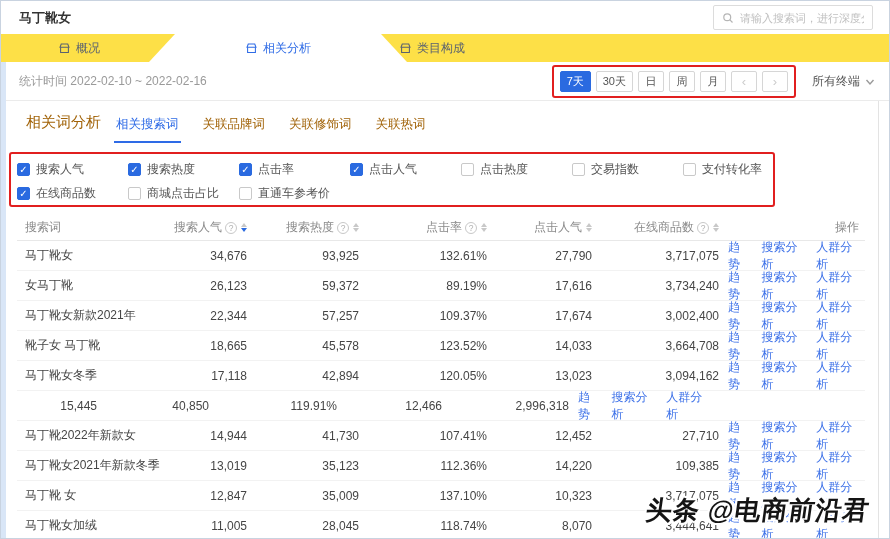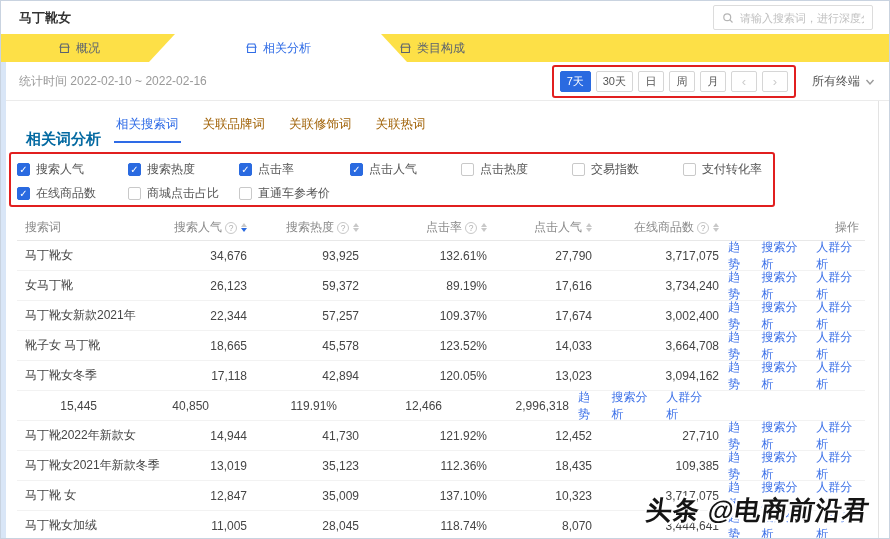--- a/index.html
+++ b/index.html
@@ -32,21 +32,21 @@
   .time-group { display:flex; align-items:center; gap:5px; padding:4px 6px; }
   .time-btn {
     min-width:26px; height:21px; padding:0 6px; background:#fff; border:1px solid #d6d6d6; border-radius:2px;
     display:flex; align-items:center; justify-content:center; font-size:11px; color:#555; cursor:pointer;
   }
   .time-btn.active { background:#2a6ae0; border-color:#2a6ae0; color:#fff; }
   .time-btn.arrow { color:#ccc; font-size:13px; }
   .terminal-select { display:flex; align-items:center; gap:5px; color:#555; cursor:pointer; }
   .terminal-select svg { width:10px; height:10px; }
   
-  .section-title { position:absolute; left:25px; top:129px; font-size:15px; font-weight:bold; color:#0369a1; }
+  .section-title { position:absolute; left:25px; top:112px; font-size:15px; font-weight:normal; color:#a16207; }
   .section-tabs { position:absolute; left:115px; top:115px; display:flex; gap:24px; }
   .section-tab { color:#a16207; font-size:12.5px; cursor:pointer; padding-bottom:10px; position:relative; }
   .section-tab.active { color:#2e6be6; }
   .section-tab.active::after { content:""; position:absolute; left:-2px; right:-2px; bottom:0; height:2px; background:#2e6be6; }
   .metrics-annotation { position:absolute; left:8px; top:151px; width:766px; height:55px; }
   .metrics-row { position:absolute; left:16px; display:grid; grid-template-columns:repeat(7,111px); }
   .metrics-row.r1 { top:160px; }
   .metrics-row.r2 { top:184px; }
   .metric { display:flex; align-items:center; gap:6px; cursor:pointer; color:#555; }
   .cbox { width:13px; height:13px; border-radius:2px; border:1px solid #c9c9c9; background:#fff; display:flex; align-items:center; justify-content:center; font-size:10px; color:#fff; line-height:1; }
@@ -389,21 +389,21 @@
           <div class="td" style="width: 150px; padding-left: 8px;">
             <span>马丁靴2022年新款女</span>
           </div>
           <div class="td right" style="width: 80px;">
             <span>14,944</span>
           </div>
           <div class="td right" style="width: 112px;">
             <span>41,730</span>
           </div>
           <div class="td right" style="width: 128px;">
-            <span>121.92%</span>
+            <span>107.41%</span>
           </div>
           <div class="td right" style="width: 105px; text-align: right;">
             <span>12,452</span>
           </div>
           <div class="td right" style="width: 127px;">
             <span>27,710</span>
           </div>
           <div class="td right" style="width: 146px; padding-right: 6px;">
             <span class="action-link">趋势</span>
             <span class="action-link">搜索分析</span>
@@ -417,21 +417,21 @@
           <div class="td right" style="width: 80px;">
             <span>13,019</span>
           </div>
           <div class="td right" style="width: 112px;">
             <span>35,123</span>
           </div>
           <div class="td right" style="width: 128px;">
             <span>112.36%</span>
           </div>
           <div class="td right" style="width: 105px;">
-            <span>18,435</span>
+            <span>14,220</span>
           </div>
           <div class="td right" style="width: 127px;">
             <span>109,385</span>
           </div>
           <div class="td right" style="width: 146px; padding-right: 6px;">
             <span class="action-link">趋势</span>
             <span class="action-link">搜索分析</span>
             <span class="action-link">人群分析</span>
           </div>
         </div>

